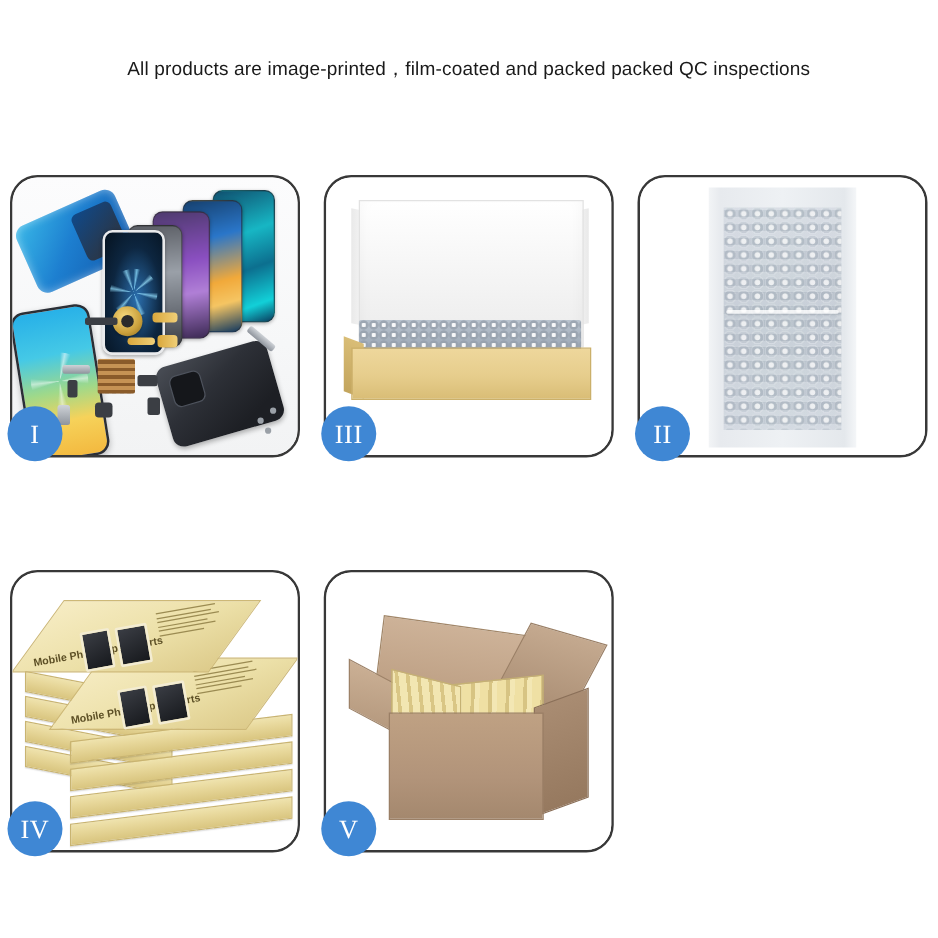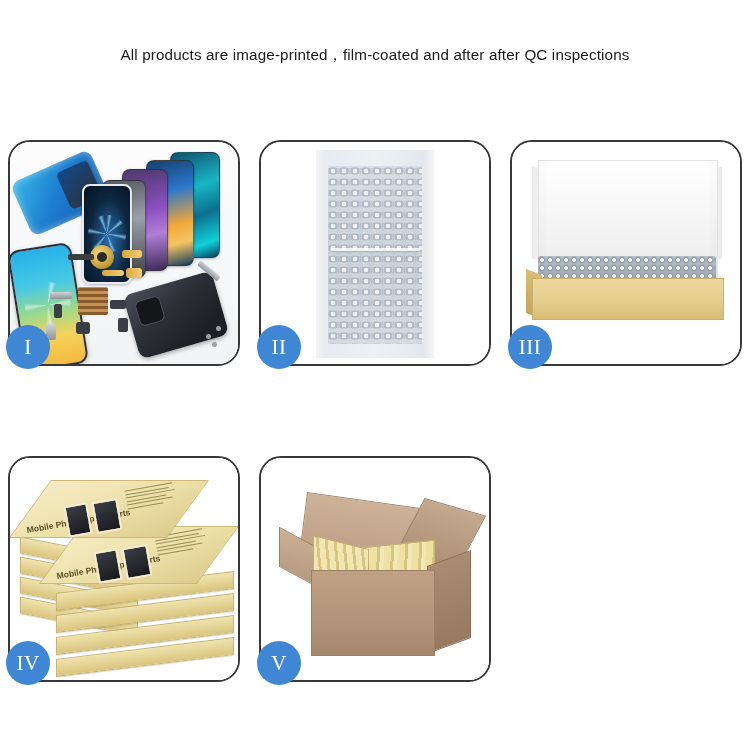--- a/index.html
+++ b/index.html
@@ -330,21 +330,21 @@
     position:absolute; left:18px; top:14px; width:150px; height:13px;
     background: linear-gradient(180deg,rgba(226,206,176,.95),rgba(203,180,150,.9));
     transform: skewX(-34deg) rotate(-1deg);
   }
   .tapetab{ position:absolute; background: rgba(150,126,100,.55); }
 </style>
 </head>
 <body>
 
 <div class="header">
-  <div class="subtitle">All products are image-printed，film-coated and after after QC inspections</div>
+  <div class="subtitle">All products are image-printed，film-coated and packed packed QC inspections</div>
 </div>
 
 <div class="grid">
 
   <div class="panel">
     <div class="panel-inner p1">
       <div class="blue-adh"></div>
       <div class="phone-fan">
         <div class="ph ph-teal"></div>
         <div class="ph ph-orange"></div>
@@ -370,41 +370,41 @@
       <div class="part flex" style="left:92px;top:128px;width:22px;height:6px;"></div>
       <div class="screw" style="left:196px;top:192px;"></div>
       <div class="screw" style="left:206px;top:184px;"></div>
       <div class="screw" style="left:202px;top:200px;"></div>
       <div class="part silver" style="left:186px;top:126px;width:26px;height:6px;transform:rotate(40deg);"></div>
     </div>
     <div class="badge">I</div>
   </div>
 
   <div class="panel">
-    <div class="panel-inner p2">
-      <div class="wrapbag">
-        <div class="bubbles"></div>
-        <div class="wrapseam"></div>
-      </div>
-    </div>
-    <div class="badge">II</div>
-  </div>
-
-  <div class="panel">
     <div class="panel-inner p3">
       <div class="p3box">
         <div class="lid-flap-l"></div>
         <div class="lid-flap-r"></div>
         <div class="lid-back"></div>
         <div class="tray-inner"></div>
         <div class="tray-left"></div>
         <div class="tray-front"></div>
       </div>
     </div>
     <div class="badge">III</div>
+  </div>
+
+  <div class="panel">
+    <div class="panel-inner p2">
+      <div class="wrapbag">
+        <div class="bubbles"></div>
+        <div class="wrapseam"></div>
+      </div>
+    </div>
+    <div class="badge">II</div>
   </div>
 
   <div class="panel">
     <div class="panel-inner p4">
       <div class="stack">
 
         <div class="sbox" style="left:0px;top:74px;width:116px;height:15px;transform:skewY(11deg);"></div>
         <div class="sbox" style="left:0px;top:94px;width:116px;height:15px;transform:skewY(11deg);"></div>
         <div class="sbox" style="left:0px;top:114px;width:116px;height:15px;transform:skewY(11deg);"></div>
         <div class="sbox" style="left:0px;top:134px;width:116px;height:15px;transform:skewY(11deg);"></div>

